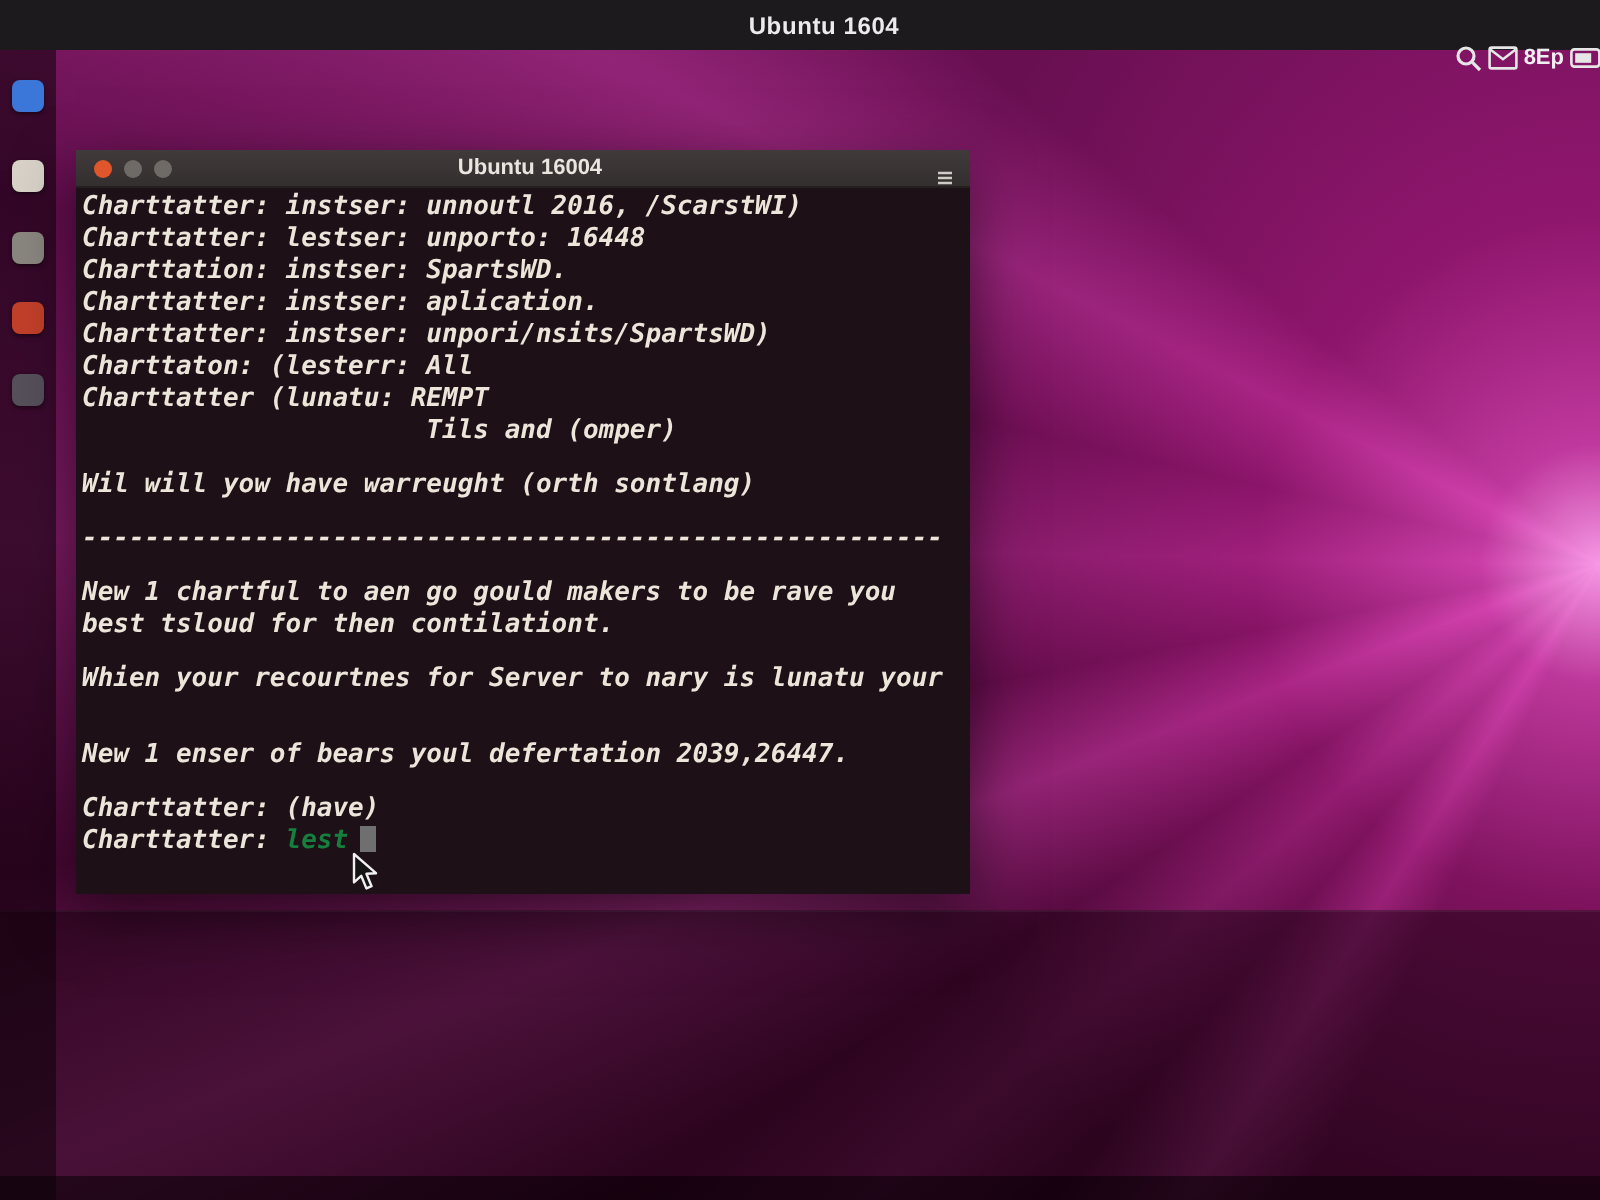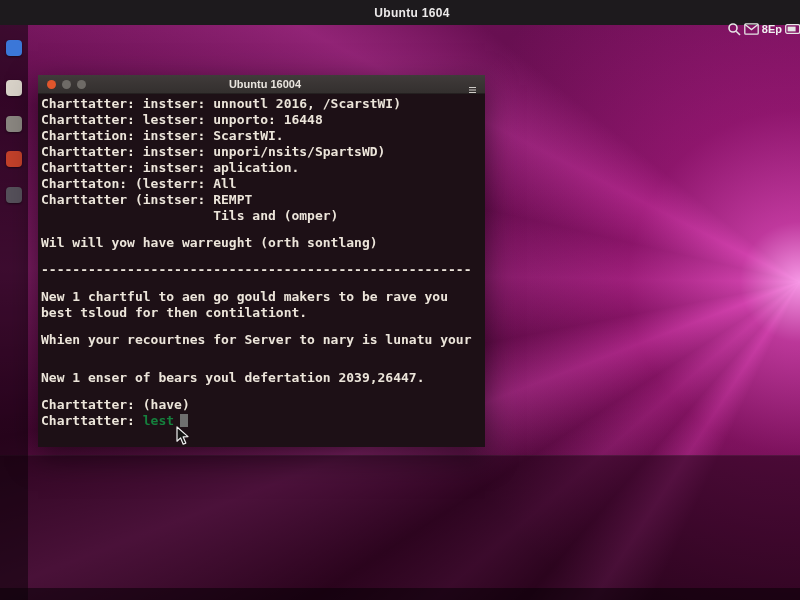--- a/index.html
+++ b/index.html
@@ -80,20 +80,21 @@
     font-size:11px;font-weight:bold;color:#e9e5df;pointer-events:none;
   }
   .titlebar-menu{position:absolute;right:8px;top:5px;}
   .terminal-body{
     position:absolute;left:0;right:0;top:19px;bottom:0;
     background:#1d1016;
     padding:2px 0 2px 3px;
     font-family:"DejaVu Sans Mono", monospace;
     font-size:13px;font-weight:bold;color:#ece5da;
     overflow:hidden;
+    font-style:italic;
   }
   .tl{height:16px;line-height:16px;white-space:pre;}
   .tl.blank{height:11px;}
   .command-text{font-weight:bold;}
   .cursor-block{
     display:inline-block;width:8px;height:13px;background:#6f6f6f;
     vertical-align:-2px;margin-left:6px;
   }
   
   .mouse-pointer{position:absolute;left:176px;top:426px;z-index:10;pointer-events:none;}
@@ -152,25 +153,25 @@
     <div class="terminal-title">Ubuntu 16004</div>
     <span class="titlebar-menu">
       <svg width="9" height="8" viewBox="0 0 9 8">
           <path d="M1,1.5 h7 M1,4 h7 M1,6.5 h7" stroke="#cfccc8" stroke-width="1.2"></path>
         </svg>
     </span>
   </div>
   <div class="terminal-body">
     <div class="tl">Charttatter: instser: unnoutl 2016, /ScarstWI)</div>
     <div class="tl">Charttatter: lestser: unporto: 16448</div>
-    <div class="tl">Charttation: instser: ScarstWI.</div>
+    <div class="tl">Charttation: instser: SpartsWD.</div>
+    <div class="tl">Charttatter: instser: aplication.</div>
     <div class="tl">Charttatter: instser: unpori/nsits/SpartsWD)</div>
-    <div class="tl">Charttatter: instser: aplication.</div>
     <div class="tl">Charttaton: (lesterr: All</div>
-    <div class="tl">Charttatter (instser: REMPT</div>
+    <div class="tl">Charttatter (lunatu: REMPT</div>
     <div class="tl">                      Tils and (omper)</div>
     <div class="tl blank"></div>
     <div class="tl">Wil will yow have warreught (orth sontlang)</div>
     <div class="tl blank"></div>
     <div class="tl">-------------------------------------------------------</div>
     <div class="tl blank"></div>
     <div class="tl">New 1 chartful to aen go gould makers to be rave you</div>
     <div class="tl">best tsloud for then contilationt.</div>
     <div class="tl blank"></div>
     <div class="tl">Whien your recourtnes for Server to nary is lunatu your</div>

